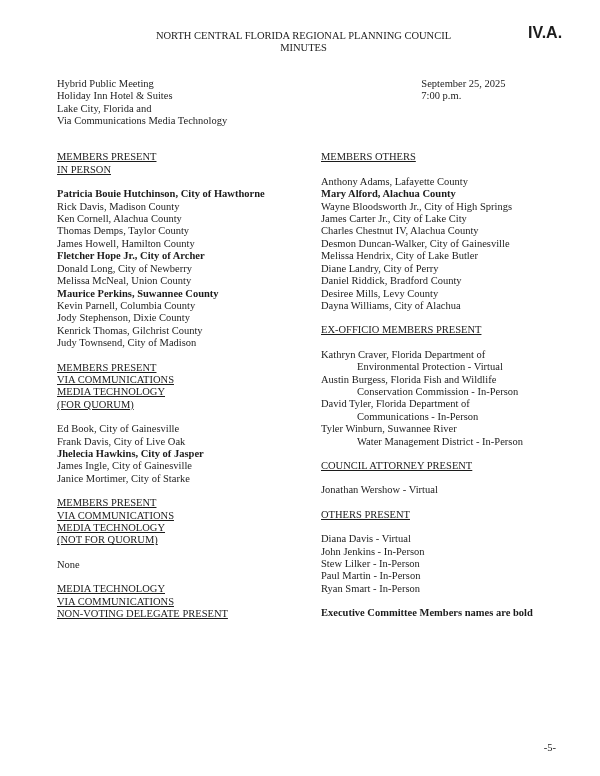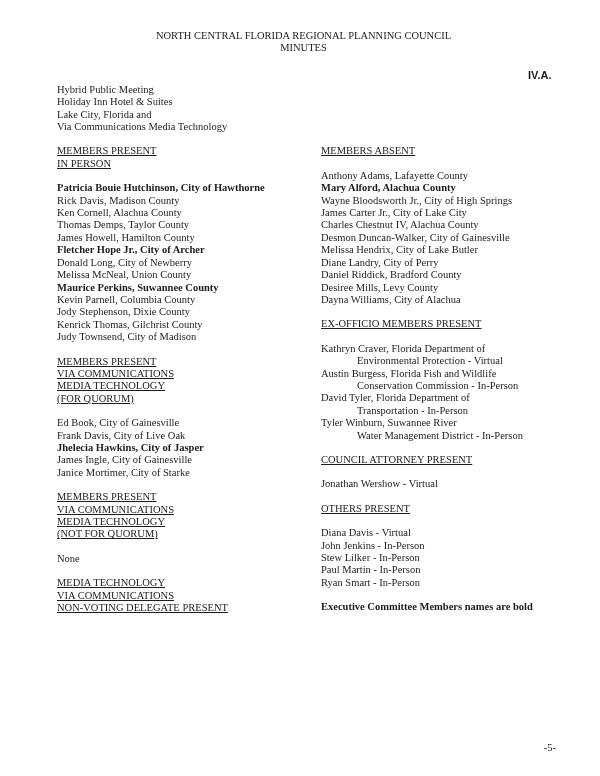--- a/index.html
+++ b/index.html
@@ -14,26 +14,26 @@
     line-height:12.4px;
     box-sizing:border-box;
     padding:30px 50px 0 57px;
     overflow:hidden;
   }
   .doc-header{text-align:center;}
   .doc-header .title-line{white-space:nowrap;text-align:center;}
   .agenda-item{
     position:absolute;top:27px;left:528px;
     font-family:"Liberation Sans", sans-serif;
-    font-weight:bold;font-size:11px;margin-top:42px;
+    font-weight:bold;font-size:16px;
   }
-  .meeting-info{display:flex;margin-top:29px;}
+  .meeting-info{display:flex;margin-top:23px;}
   .meeting-left{width:368px;}
   .meeting-right{width:130px;}
-  .columns{display:flex;margin-top:12px;}
+  .columns{display:flex;margin-top:24px;}
   .col-left{width:264px;flex:0 0 264px;}
   .col-right{flex:1;}
   .section{margin-bottom:12px;}
   .section-heading{margin-bottom:12px;}
   .heading-line{text-decoration:underline;text-underline-offset:1px;}
   .entry.bold{font-weight:bold;}
   .entry.indent{padding-left:36px;}
   .footnote{font-weight:bold;margin-top:12px;}
   .page-number{position:absolute;bottom:22px;right:44px;}
 </style>
@@ -48,20 +48,24 @@
     <div class="title-line">NORTH CENTRAL FLORIDA REGIONAL PLANNING COUNCIL</div>
     <div class="title-line">MINUTES</div>
   </div>
 
   <div class="meeting-info">
     <div class="meeting-left">
       <div>Hybrid Public Meeting</div>
       <div>Holiday Inn Hotel &amp; Suites</div>
       <div>Lake City, Florida and</div>
       <div>Via Communications Media Technology</div>
+    </div>
+    <div class="meeting-right">
+      <div>September 25, 2025</div>
+      <div>7:00 p.m.</div>
     </div>
   </div>
 
   <div class="columns">
     <div class="col-left">
         <div class="section">
           <div class="section-heading">
             <div class="heading-line">MEMBERS PRESENT</div>
             <div class="heading-line">IN PERSON</div>
           </div>
@@ -112,21 +116,21 @@
             <div class="heading-line">MEDIA TECHNOLOGY</div>
             <div class="heading-line">VIA COMMUNICATIONS</div>
             <div class="heading-line">NON-VOTING DELEGATE PRESENT</div>
           </div>
         </div>
       </div>
     <div class="col-right">
       <div>
           <div class="section">
             <div class="section-heading">
-              <div class="heading-line">MEMBERS ABSENT</div>
+              <div class="heading-line">MEMBERS OTHERS</div>
             </div>
             <div>
               <div class="entry">Anthony Adams, Lafayette County</div>
               <div class="entry bold">Mary Alford, Alachua County</div>
               <div class="entry">Wayne Bloodsworth Jr., City of High Springs</div>
               <div class="entry">James Carter Jr., City of Lake City</div>
               <div class="entry">Charles Chestnut IV, Alachua County</div>
               <div class="entry">Desmon Duncan-Walker, City of Gainesville</div>
               <div class="entry">Melissa Hendrix, City of Lake Butler</div>
               <div class="entry">Diane Landry, City of Perry</div>
@@ -138,21 +142,21 @@
           <div class="section">
             <div class="section-heading">
               <div class="heading-line">EX-OFFICIO MEMBERS PRESENT</div>
             </div>
             <div>
               <div class="entry">Kathryn Craver, Florida Department of</div>
               <div class="entry indent">Environmental Protection - Virtual</div>
               <div class="entry">Austin Burgess, Florida Fish and Wildlife</div>
               <div class="entry indent">Conservation Commission - In-Person</div>
               <div class="entry">David Tyler, Florida Department of</div>
-              <div class="entry indent">Transportation - In-Person</div>
+              <div class="entry indent">Communications - In-Person</div>
               <div class="entry">Tyler Winburn, Suwannee River</div>
               <div class="entry indent">Water Management District - In-Person</div>
             </div>
           </div>
           <div class="section">
             <div class="section-heading">
               <div class="heading-line">COUNCIL ATTORNEY PRESENT</div>
             </div>
             <div>
               <div class="entry">Jonathan Wershow - Virtual</div>

